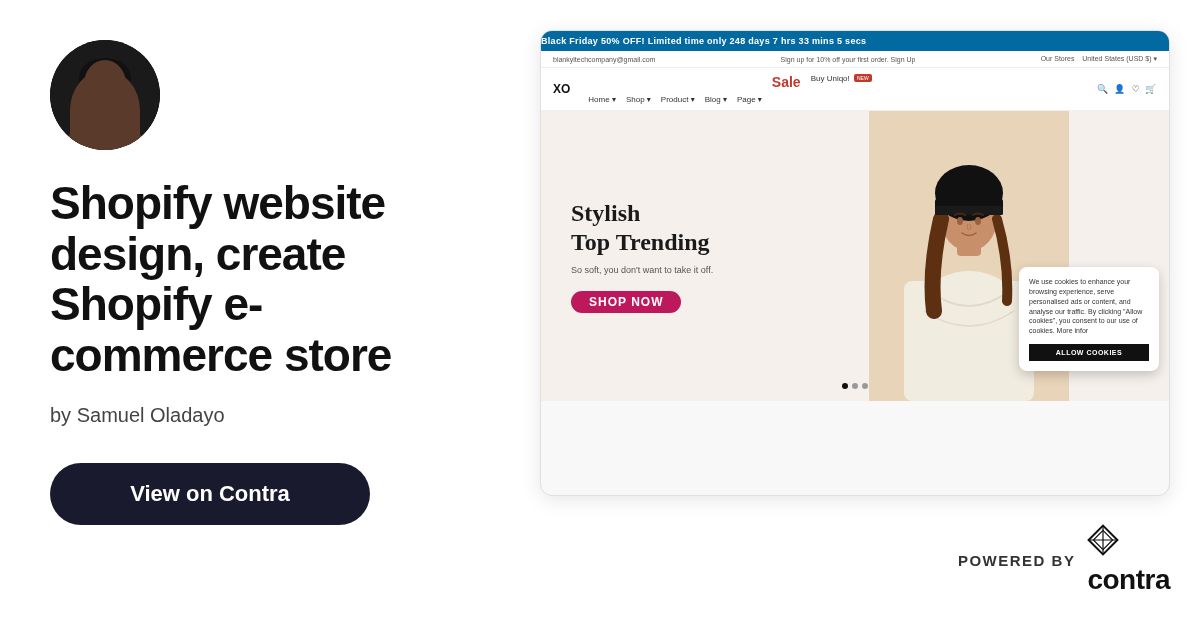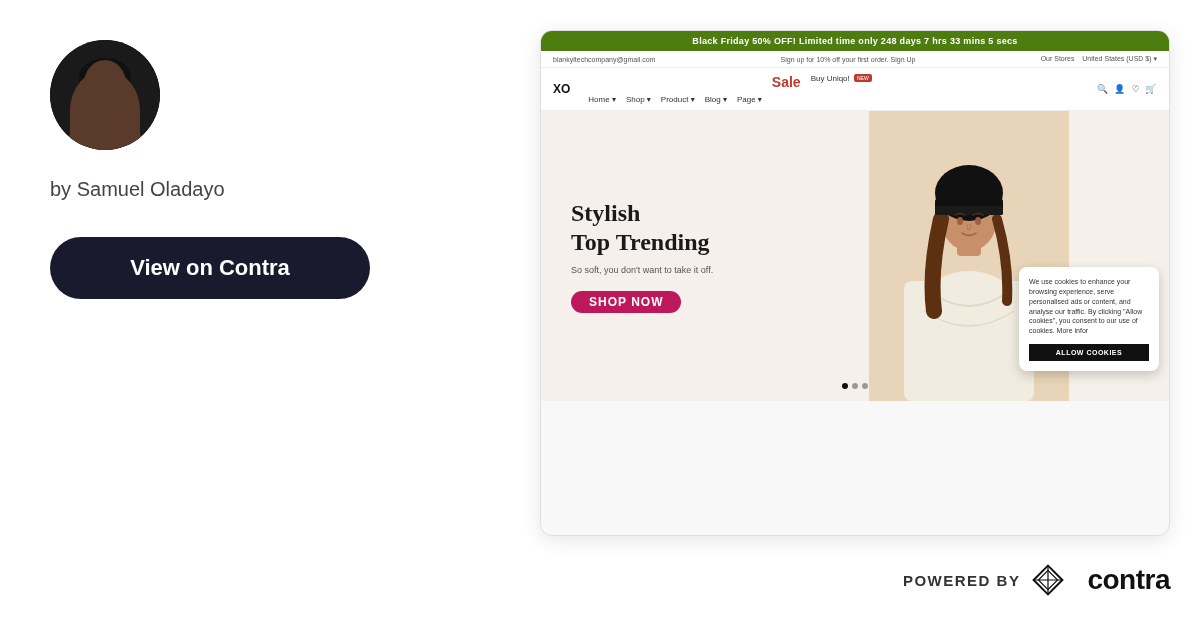--- a/index.html
+++ b/index.html
@@ -114,23 +114,23 @@
       overflow: hidden;
       background: #f8f8f8;
       border: 1px solid #e0e0e0;
       box-shadow: 0 4px 20px rgba(0,0,0,0.1);
       margin-bottom: 24px;
       position: relative;
     }
 
     
     .bf-banner {
-      background: #4d7c0f;
+      background: #0369a1;
       color: #fff;
-      text-align: center;
+      text-align: left;
       font-size: 9px;
       padding: 5px 0;
       font-weight: 600;
       letter-spacing: 0.3px;
     }
 
     
     .info-bar {
       background: #ffffff;
       display: flex;
@@ -315,22 +315,23 @@
 
     .powered-text {
       font-size: 15px;
       font-weight: 700;
       color: #333;
       letter-spacing: 1.5px;
     }
 
     .contra-logo {
       display: flex;
-      align-items: center;
-      gap: 23px;
+      align-items: flex-start;
+      gap: 8px;
+      flex-direction: column;
     }
 
     .contra-diamond {
       width: 32px;
       height: 32px;
     }
 
     .contra-name {
       font-size: 28px;
       font-weight: 900;
@@ -356,20 +357,21 @@
         <ellipse cx="55" cy="38" rx="26" ry="20" fill="#111111"></ellipse>
         <rect x="29" y="38" width="52" height="14" fill="#111111" rx="2"></rect>
 
         <ellipse cx="47" cy="60" rx="3" ry="3.5" fill="#5a3020"></ellipse>
         <ellipse cx="63" cy="60" rx="3" ry="3.5" fill="#5a3020"></ellipse>
         <path d="M48,72 Q55,77 62,72" stroke="#5a3020" stroke-width="1.5" fill="none" stroke-linecap="round"></path>
       </svg>
     </div>
   </div>
 
+  <h1 class="project-title">Shopify website design, create Shopify e-commerce store</h1>
 
   <p class="author-line">
     <span>by</span>
     <span>Samuel Oladayo</span>
   </p>
 
   <button class="view-button">View on Contra</button>
 </div>
 
 <div class="right-panel">

